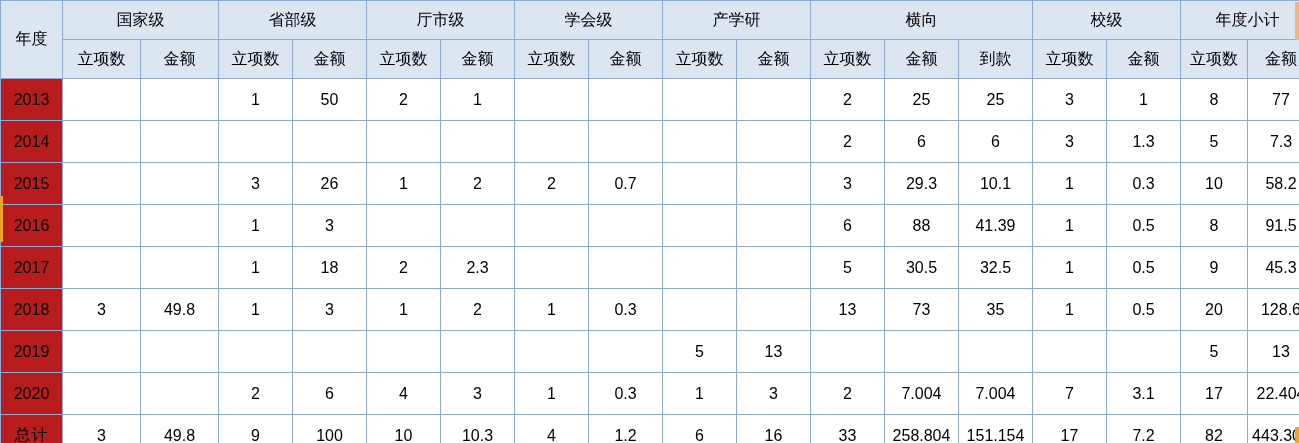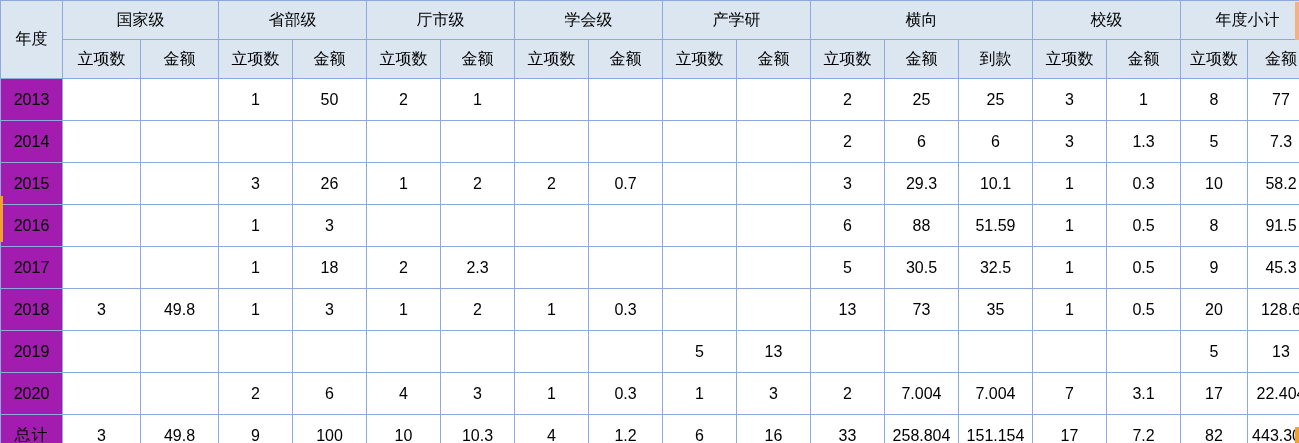--- a/index.html
+++ b/index.html
@@ -42,21 +42,21 @@
     height: 38px;
   }
   th.hdr-sub {
     height: 38px;
     font-family: Liberation Mono, monospace;
   }
   td.hdr-year {
     width: 62px;
   }
   td.year-cell {
-    background: #a21caf;
+    background: #b91c1c;
     font-weight: normal;
     font-size: 16px;
   }
   tr.data-row td {
     height: 41px;
   }
   tr.total-row td {
     height: 41px;
   }
   td.total-label {
@@ -217,21 +217,21 @@
         <td>1</td>
         <td>3</td>
         <td></td>
         <td></td>
         <td></td>
         <td></td>
         <td class="selected"></td>
         <td></td>
         <td>6</td>
         <td>88</td>
-        <td>51.59</td>
+        <td>41.39</td>
         <td>1</td>
         <td>0.5</td>
         <td>8</td>
         <td>91.5</td>
       </tr>
       <tr class="data-row">
         <td class="year-cell">2017</td>
         <td></td>
         <td></td>
         <td>1</td>

